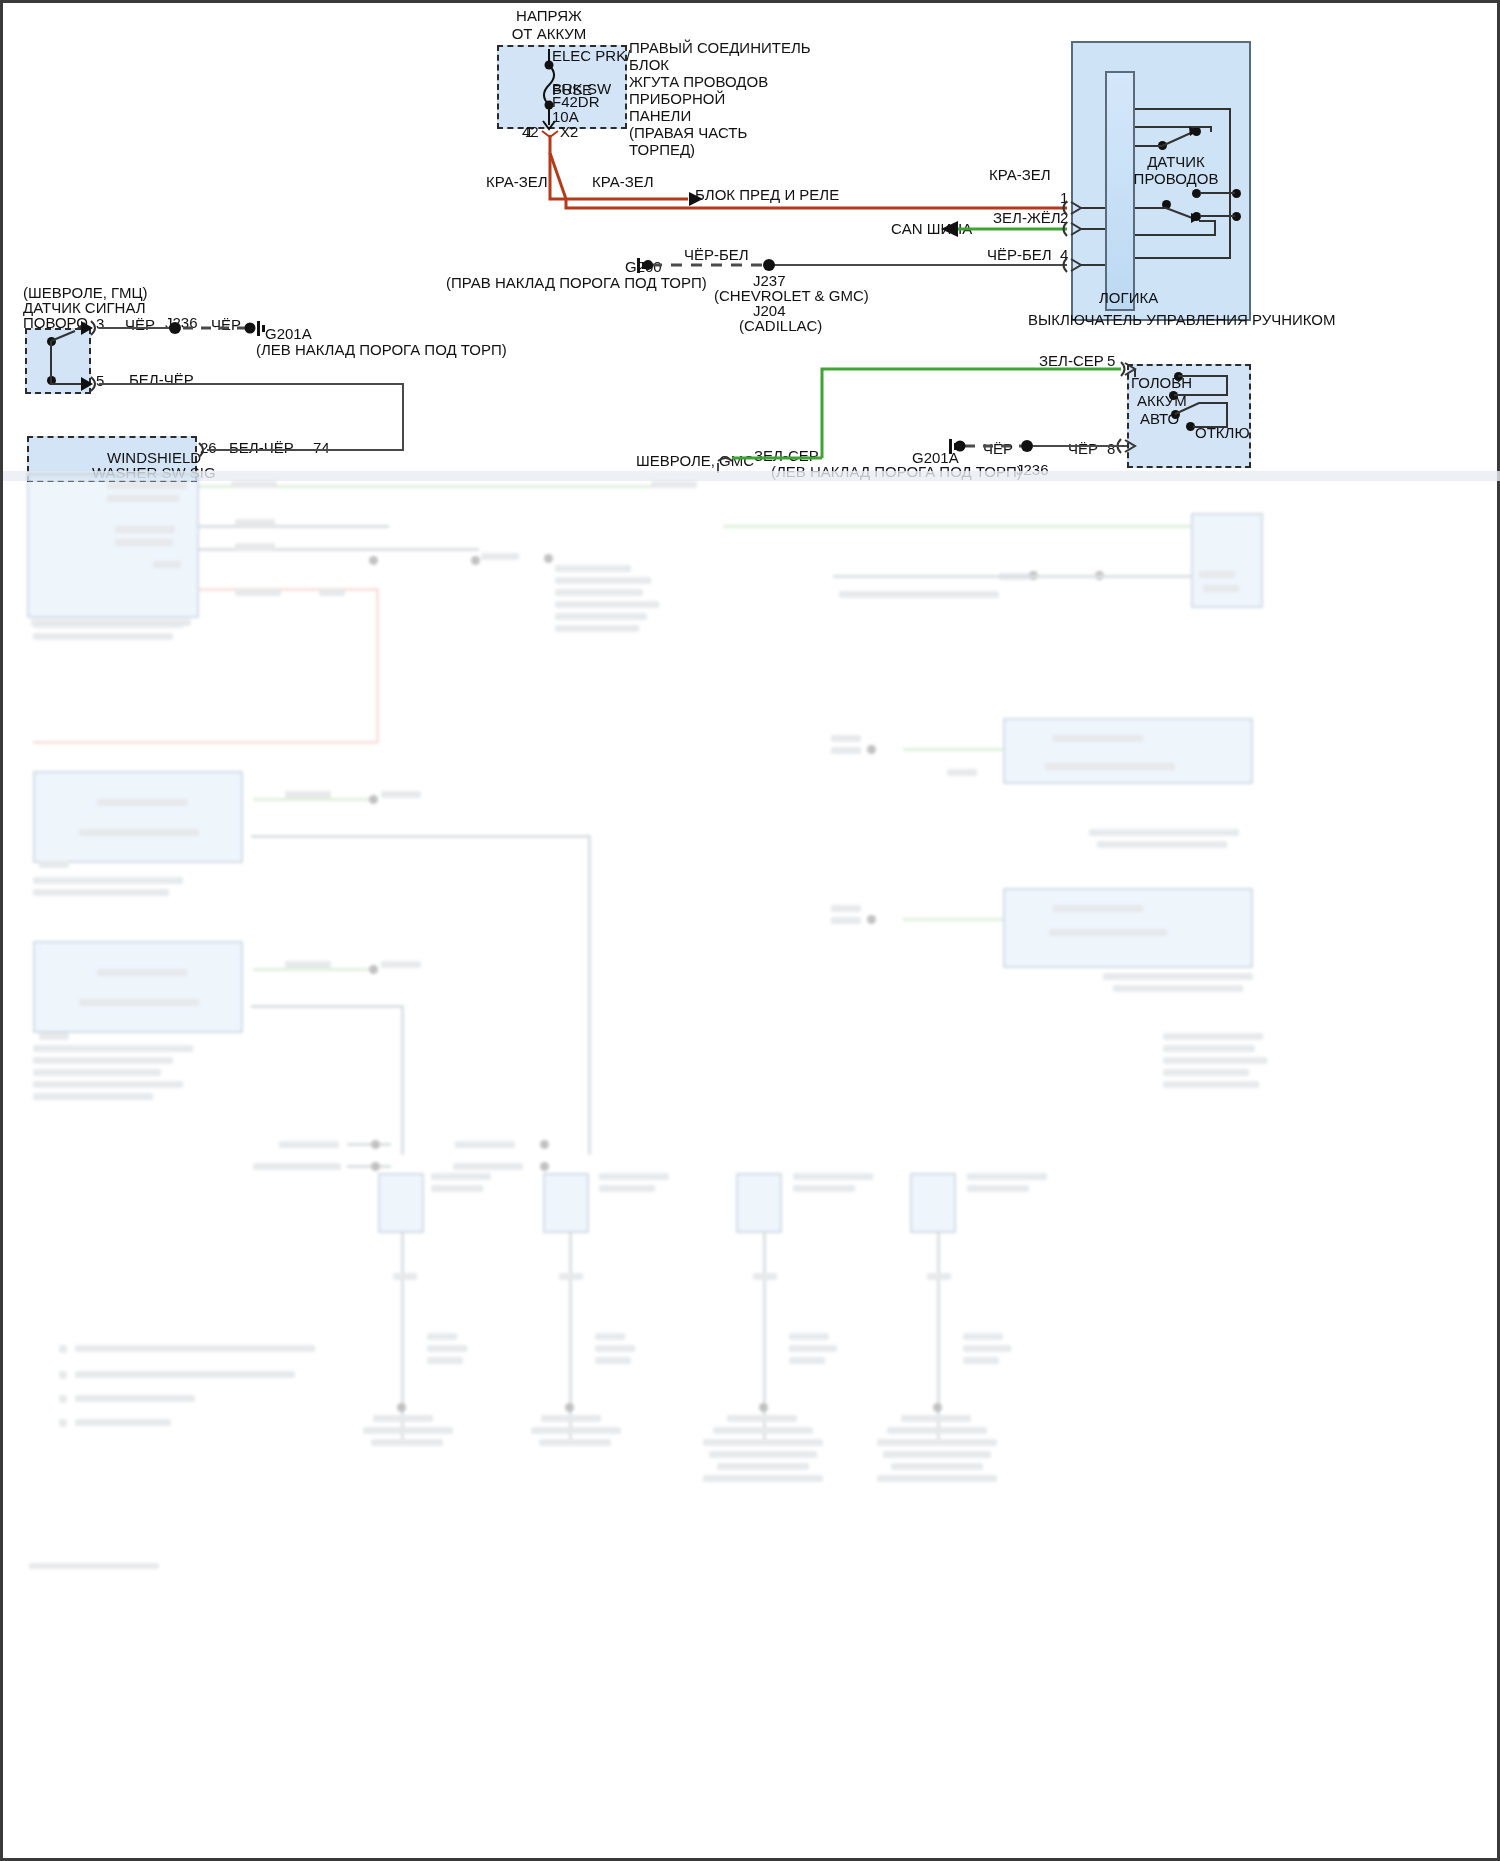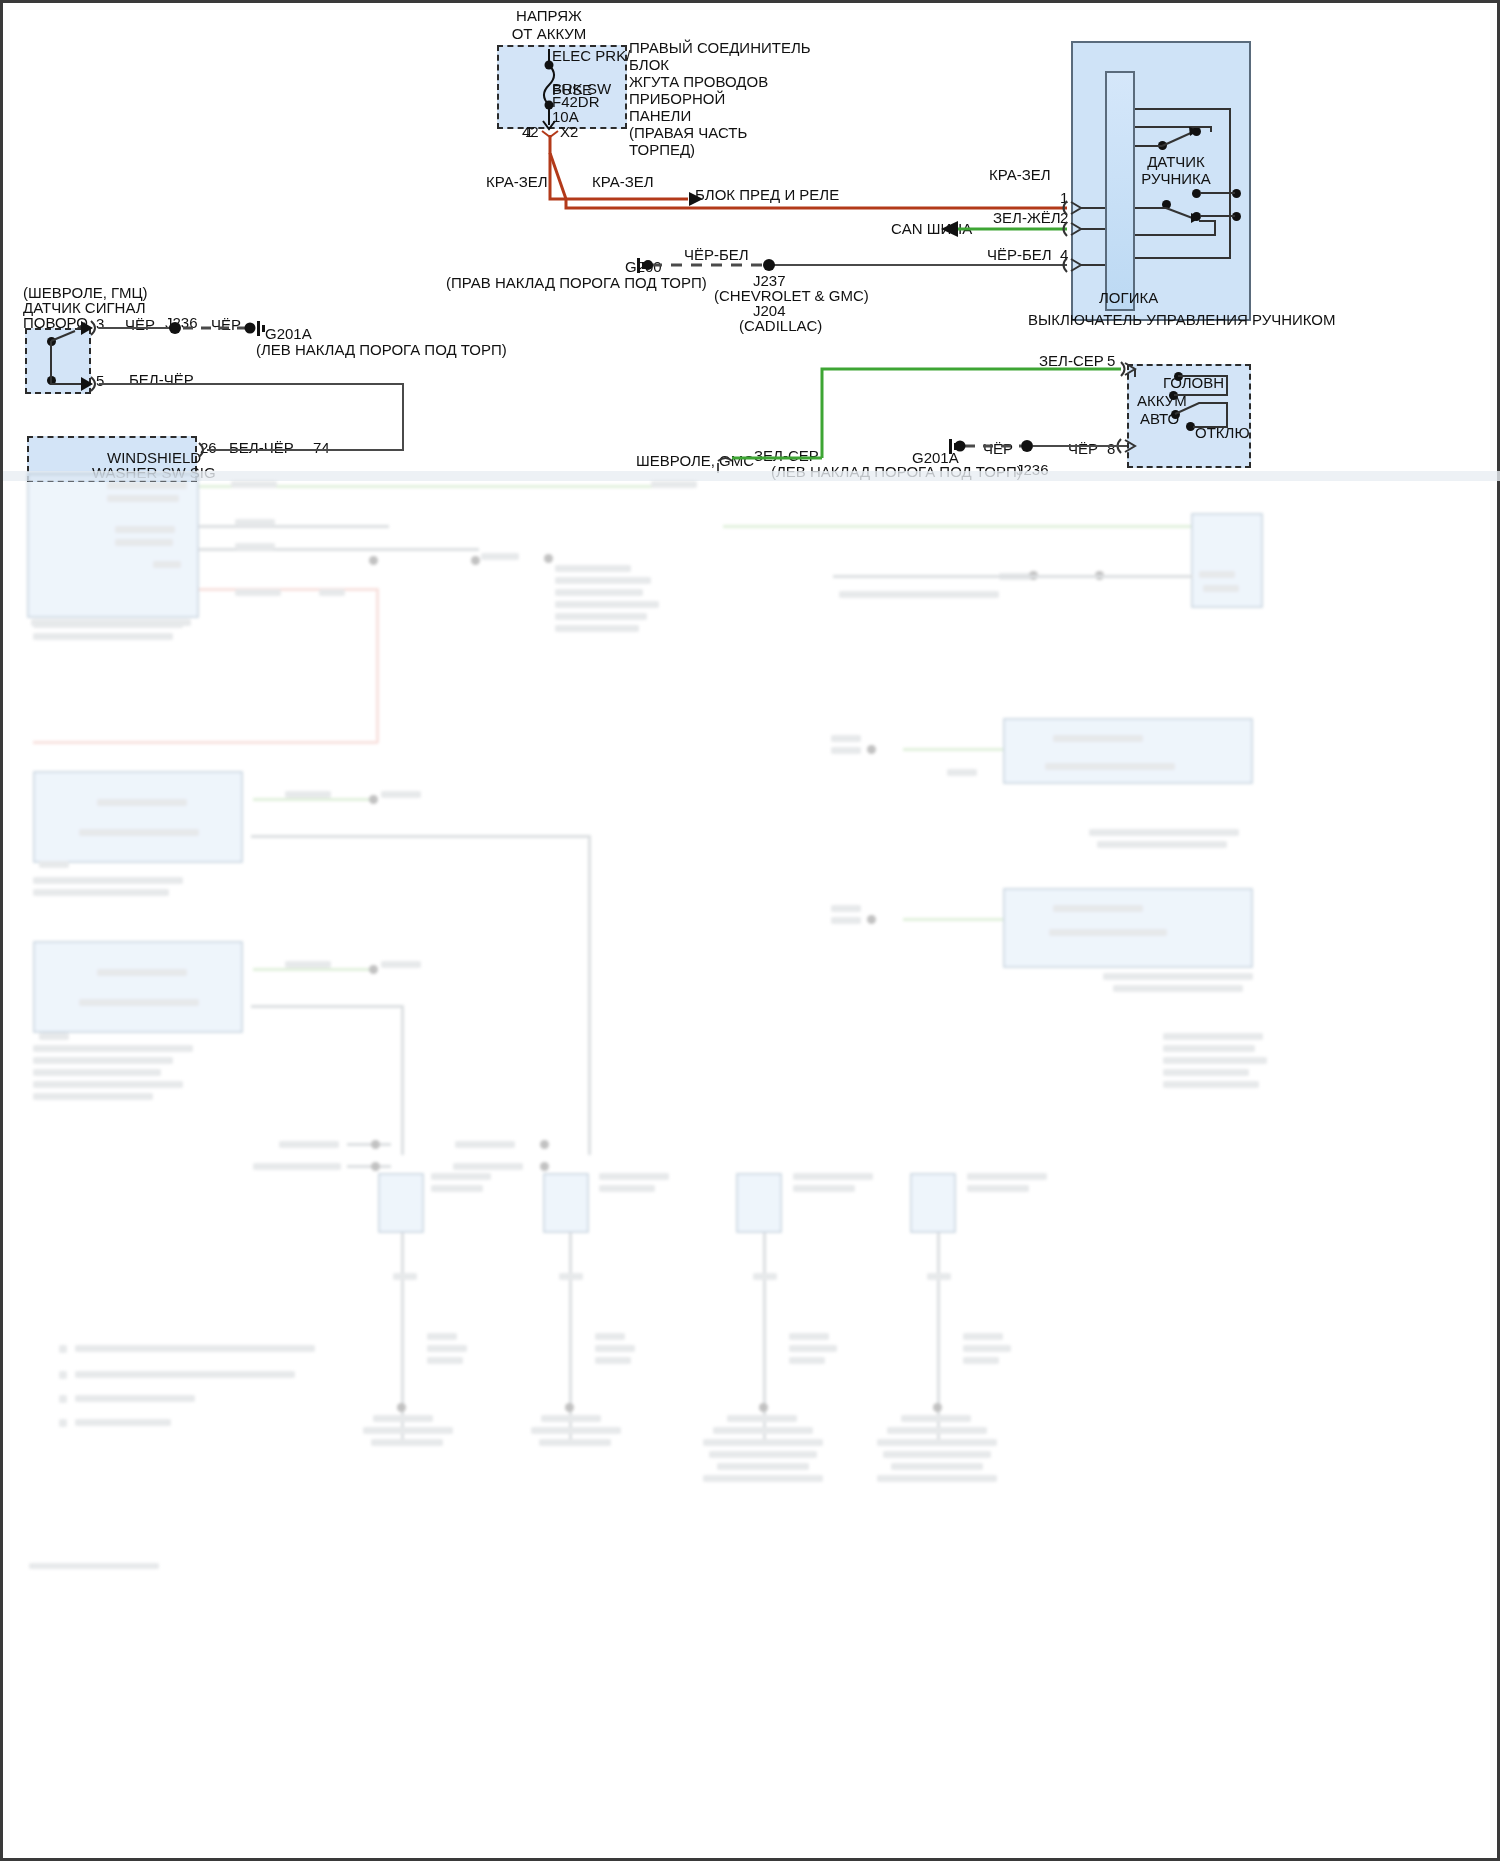--- a/index.html
+++ b/index.html
@@ -103,33 +103,33 @@
   <div class="lbl" style="left:443px;top:271px;">(ПРАВ НАКЛАД ПОРОГА ПОД ТОРП)</div>
   <div class="lbl" style="left:750px;top:269px;">J237</div>
   <div class="lbl" style="left:711px;top:284px;">(CHEVROLET &amp; GMC)</div>
   <div class="lbl" style="left:750px;top:299px;">J204</div>
   <div class="lbl" style="left:736px;top:314px;">(CADILLAC)</div>
 
   <div class="box solid" style="left:1068px;top:38px;width:180px;height:280px;"></div>
   <div class="box solid" style="left:1102px;top:68px;width:30px;height:240px;background:linear-gradient(180deg,#d5e7fa,#bcd9f3);"></div>
   <div class="lbl" style="left:1096px;top:286px;">ЛОГИКА</div>
   <div class="lbl ctr" style="left:1128px;top:150px;width:90px;">ДАТЧИК</div>
-  <div class="lbl ctr" style="left:1128px;top:167px;width:90px;">РУЧНИКА</div>
+  <div class="lbl ctr" style="left:1128px;top:167px;width:90px;">ПРОВОДОВ</div>
   <div class="lbl" style="left:1025px;top:308px;">ВЫКЛЮЧАТЕЛЬ УПРАВЛЕНИЯ РУЧНИКОМ</div>
 
   <div class="dot" style="left:1189px;top:124px;"></div>
   <div class="dot" style="left:1155px;top:138px;"></div>
   <div class="dot" style="left:1189px;top:186px;"></div>
   <div class="dot" style="left:1159px;top:197px;"></div>
   <div class="dot" style="left:1189px;top:209px;"></div>
   <div class="dot" style="left:1229px;top:186px;"></div>
   <div class="dot" style="left:1229px;top:209px;"></div>
 
   <div class="box dash" style="left:1124px;top:361px;width:124px;height:104px;"></div>
-  <div class="lbl" style="left:1128px;top:371px;margin-left:32px;">ГОЛОВН</div>
+  <div class="lbl" style="left:1128px;top:371px;">ГОЛОВН</div>
   <div class="lbl" style="left:1134px;top:389px;">АККУМ</div>
   <div class="lbl" style="left:1137px;top:407px;">АВТО</div>
   <div class="lbl" style="left:1192px;top:421px;">ОТКЛЮ</div>
   <div class="dot" style="left:1171px;top:369px;"></div>
   <div class="dot" style="left:1166px;top:388px;"></div>
   <div class="dot" style="left:1168px;top:407px;"></div>
   <div class="dot" style="left:1183px;top:419px;"></div>
 
   <div class="lbl" style="left:1036px;top:349px;">ЗЕЛ-СЕР</div>
   <div class="lbl" style="left:1104px;top:349px;">5</div>

